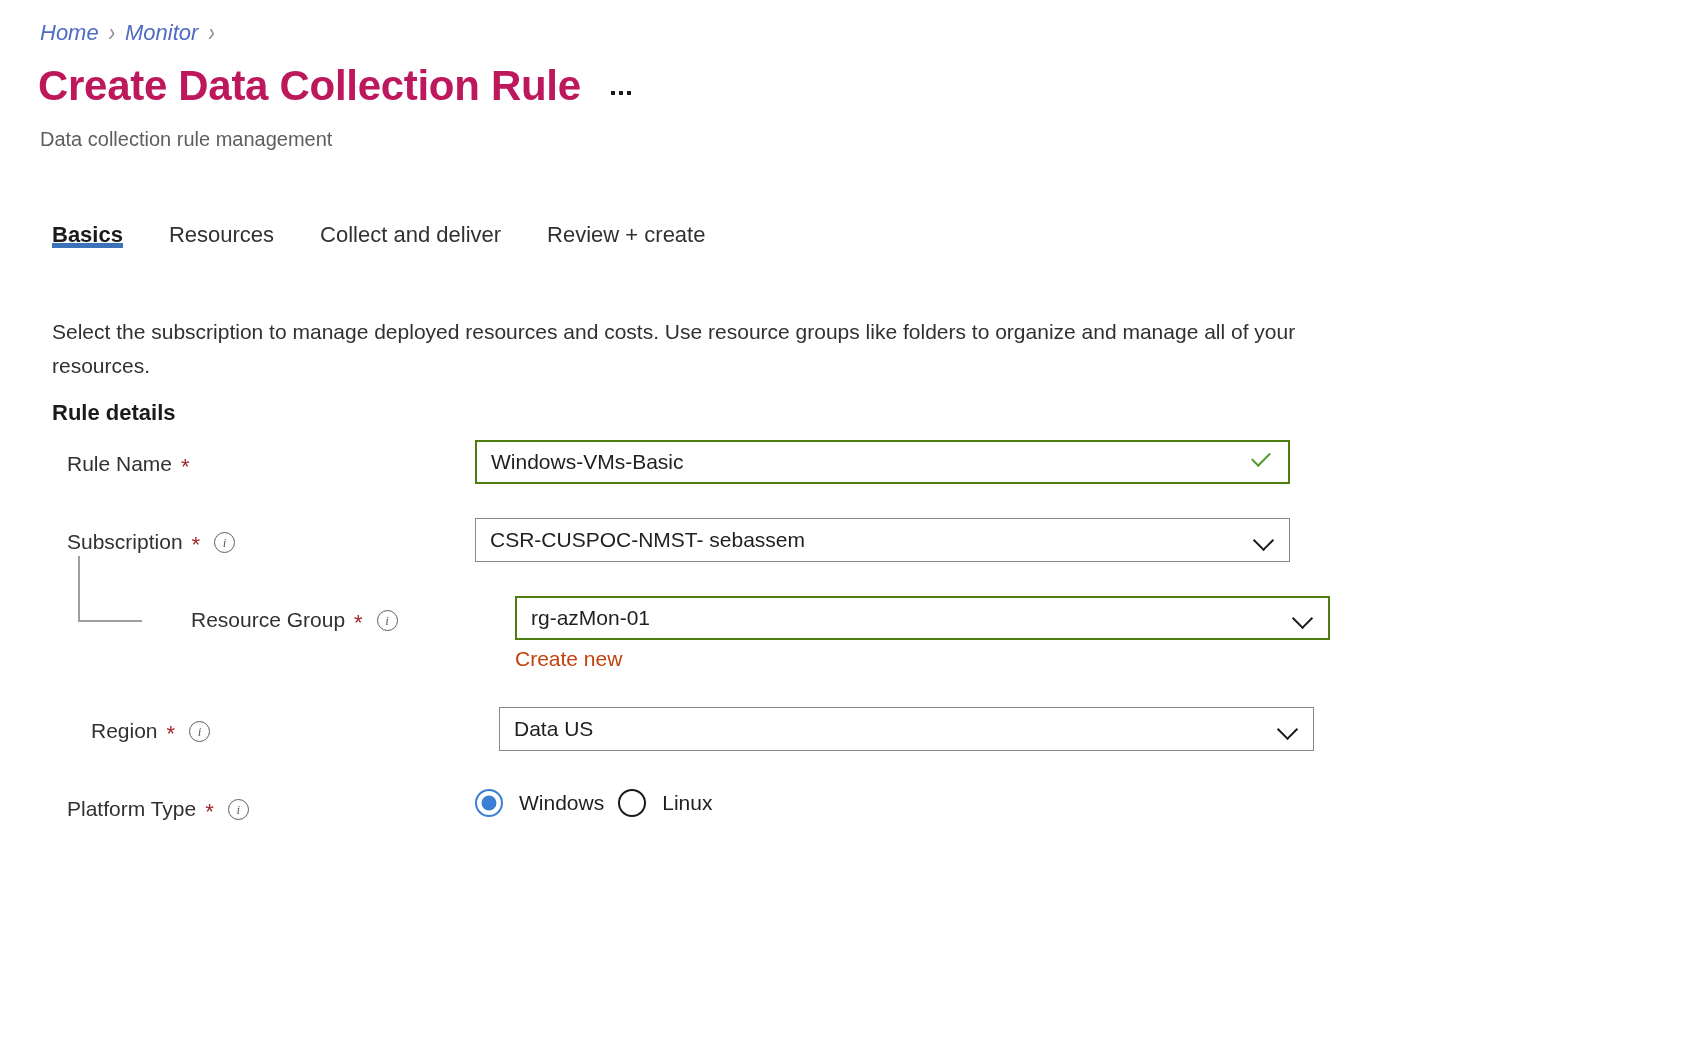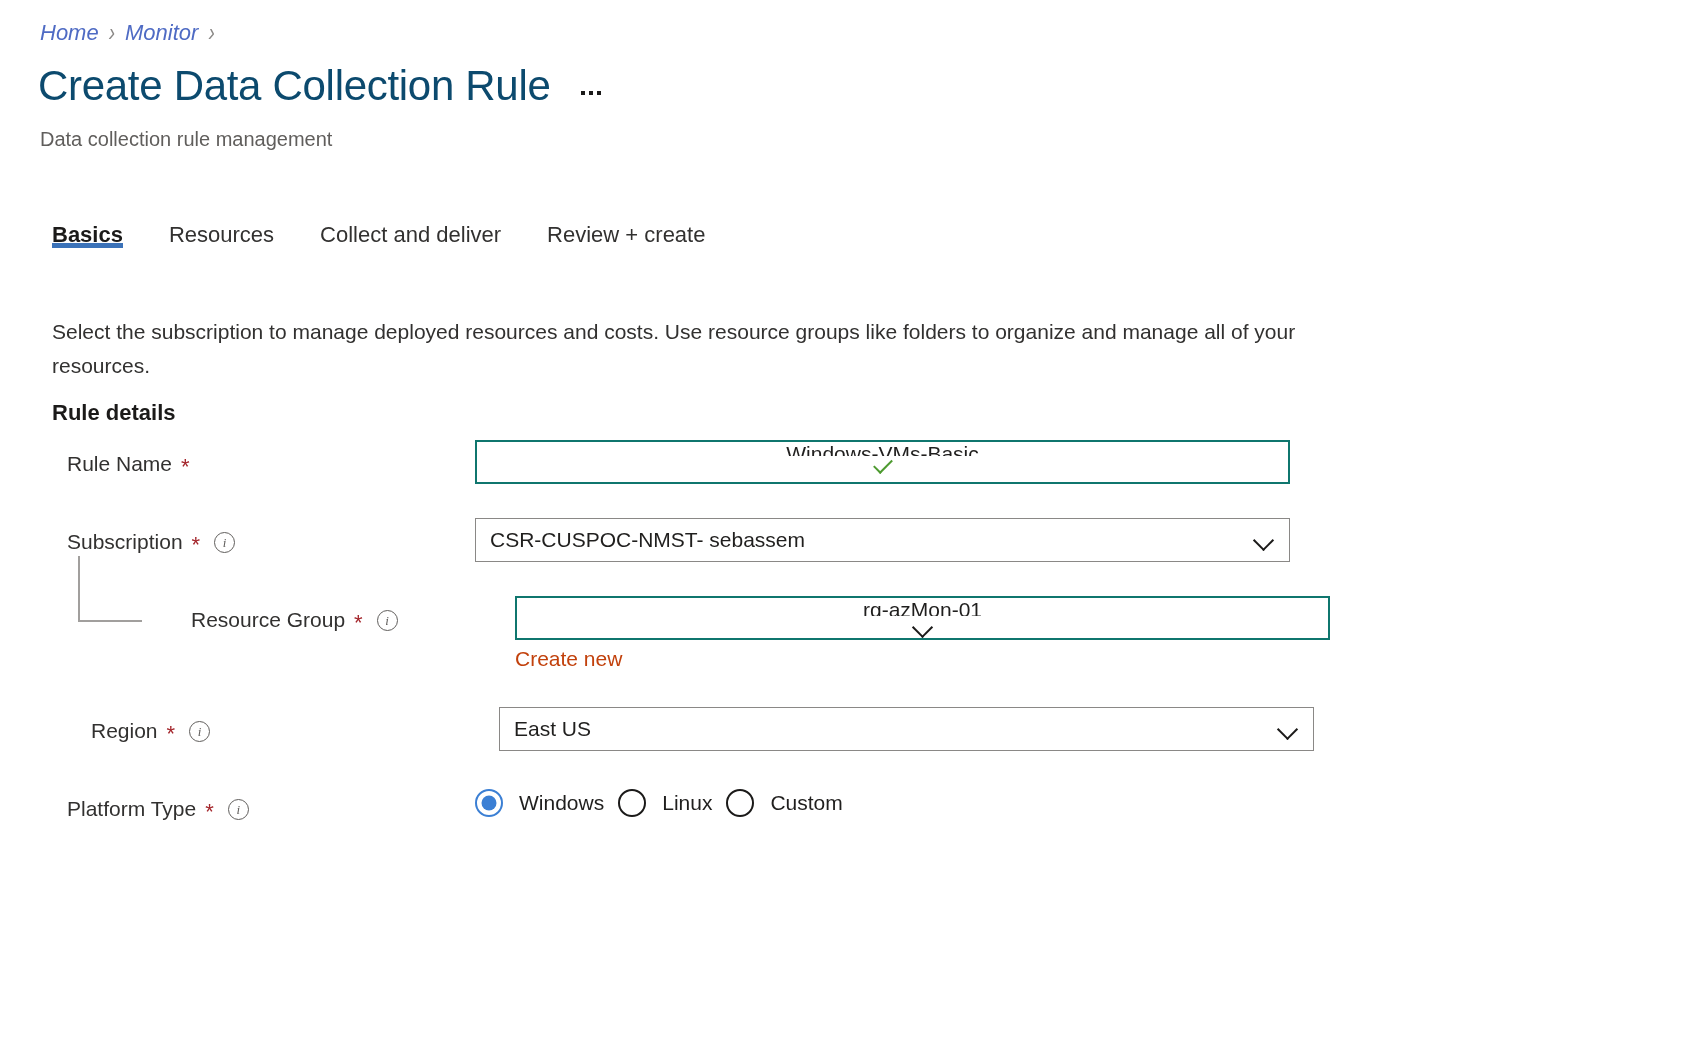--- a/index.html
+++ b/index.html
@@ -45,22 +45,22 @@
   .title-row {
     position: absolute;
     left: 38px;
     top: 62px;
     display: flex;
     align-items: center;
     gap: 24px;
   }
   .page-title {
     font-size: 42px;
-    font-weight: 400;
-    color: #0c4a6e;
+    font-weight: 700;
+    color: #be185d;
     letter-spacing: -0.3px;
     white-space: nowrap;
   }
   .ellipsis-btn {
     display: inline-flex;
     align-items: center;
     gap: 4px;
     padding: 8px 6px;
     margin-top: 14px;
     cursor: pointer;
@@ -197,22 +197,21 @@
     box-sizing: border-box;
     border: 1px solid #8a8886;
     background: #ffffff;
     display: flex;
     align-items: center;
     padding: 0 14px;
     font-size: 21px;
     color: #201f1e;
   }
   .ctl.focused {
-    border: 2px solid #0f766e;
-    flex-direction: column;
+    border: 2px solid #4d7c0f;
   }
   .ctl .val {
     flex: 1 1 auto;
     white-space: nowrap;
     overflow: hidden;
     text-overflow: ellipsis;
   }
   .chevron {
     flex: 0 0 auto;
     width: 22px;
@@ -386,21 +385,21 @@
   </div>
 
   <div class="form-row" style="margin-bottom:30px;padding-left:24px;">
     <div class="label-cell">
       <span>Region</span>
       <span class="req">*</span>
       <span class="info-icon">i</span>
     </div>
     <div class="field-cell">
       <div class="ctl">
-        <span class="val">East US</span>
+        <span class="val">Data US</span>
         <span class="chevron"></span>
       </div>
     </div>
   </div>
 
   <div class="form-row">
     <div class="label-cell">
       <span>Platform Type</span>
       <span class="req">*</span>
       <span class="info-icon">i</span>
@@ -408,21 +407,17 @@
     <div class="field-cell">
       <div class="radio-group">
         <div class="radio-opt selected">
           <span class="radio-mark"></span>
           <span class="radio-label">Windows</span>
         </div>
         <div class="radio-opt">
           <span class="radio-mark"></span>
           <span class="radio-label">Linux</span>
         </div>
-        <div class="radio-opt">
-          <span class="radio-mark"></span>
-          <span class="radio-label">Custom</span>
-        </div>
       </div>
     </div>
   </div>
 
 </div>
 
 </body></html>

